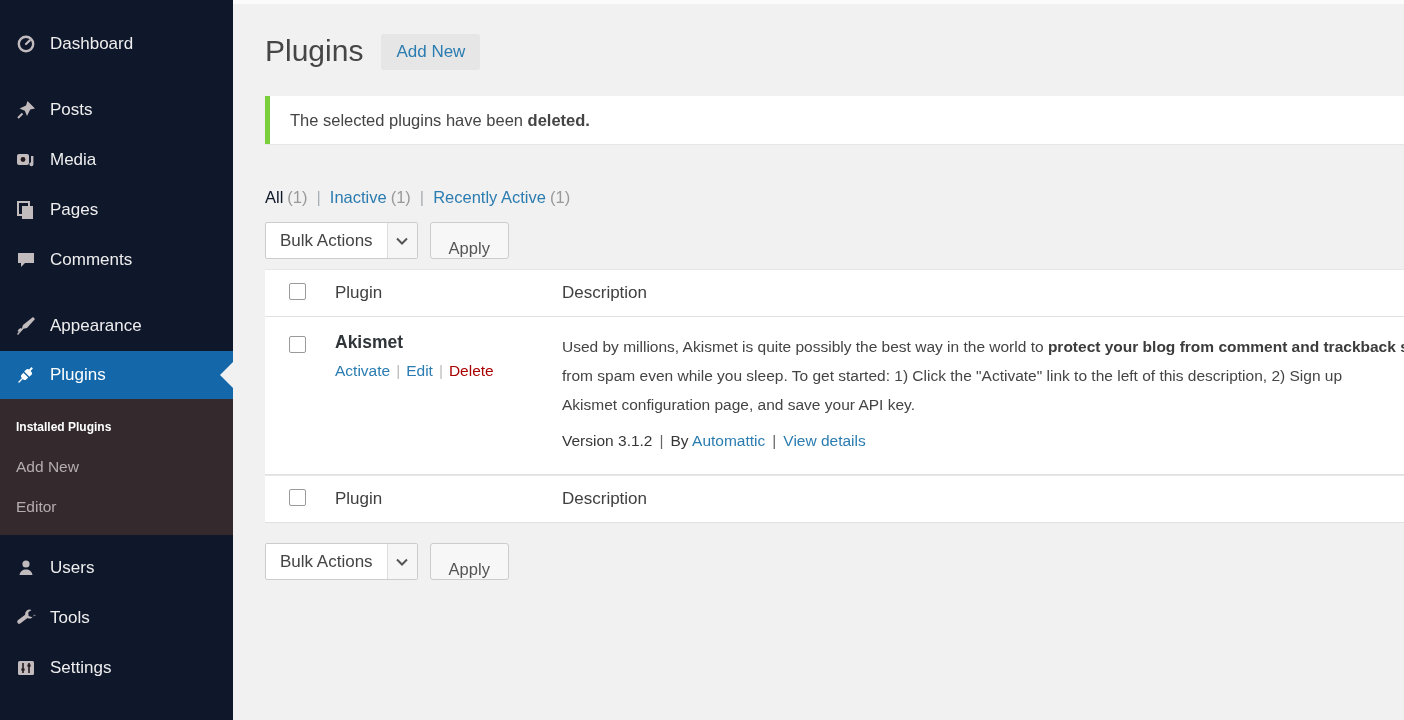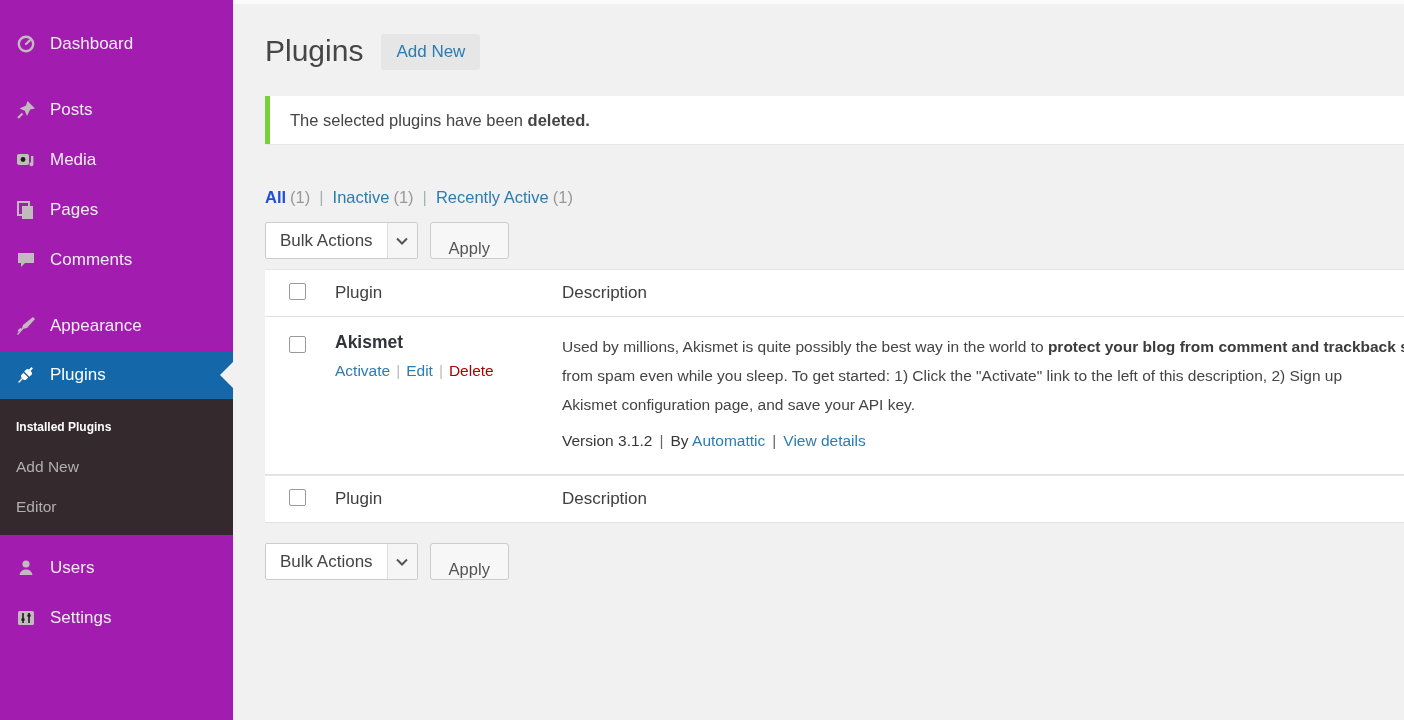--- a/index.html
+++ b/index.html
@@ -6,21 +6,21 @@
   html, body {
     width: 1404px; height: 720px; overflow: hidden;
     background: #f1f1f1;
     font-family: "Liberation Sans", sans-serif;
     color: #444;
   }
 
   
   .sidebar {
     position: fixed; left: 0; top: 0; bottom: 0; width: 233px;
-    background: #a21caf; z-index: 5;
+    background: #0f172a; z-index: 5;
   }
   .menu-item {
     height: 50px; display: flex; align-items: center;
     padding-left: 15px; cursor: pointer;
     color: #eeeeee; font-size: 17px;
   }
   .menu-item .mi {
     width: 22px; height: 22px; margin-right: 13px;
     color: #c2bbbe; display: inline-flex; align-items: center; justify-content: center;
     flex: 0 0 22px;
@@ -67,21 +67,21 @@
     margin-top: 26px; background: #ffffff;
     border-left: 5px solid #7ad03a;
     box-shadow: 0 1px 1px rgba(0,0,0,0.04);
     height: 48px; display: flex; align-items: center;
     padding-left: 20px; font-size: 16.5px; color: #444;
   }
   .notice b { font-weight: bold; }
 
   .filters { margin-top: 44px; font-size: 16.5px; display: flex; align-items: center; }
   .filter-link { color: #2b7cb0; cursor: pointer; text-decoration: none; }
-  .filter-link.current { color: #1d4ed8; font-weight: bold; cursor: default; }
+  .filter-link.current { color: #0f172a; font-weight: normal; cursor: default; }
   .filter-count { color: #999; margin-left: 4px; }
   .filter-sep { color: #a7b0b5; margin: 0 9px; }
 
   .bulk-row { margin-top: 15px; display: flex; align-items: center; }
   .bulk-select {
     background: #ffffff; border: 1px solid #cccccc; border-radius: 2px;
     height: 37px; display: flex; align-items: center; cursor: pointer;
     font-size: 17px; color: #444;
   }
   .bulk-select .sel-label { padding: 0 14px; }
@@ -218,20 +218,28 @@
   <div class="menu-item">
     <span class="mi">
       <svg viewBox="0 0 20 20">
           <circle cx="10" cy="6" r="3.6" fill="currentColor"></circle>
           <path fill="currentColor" d="M3.5 17c.5-3.6 3.2-5.6 6.5-5.6s6 2 6.5 5.6z"></path>
         </svg>
     </span>
     <span>Users</span>
   </div>
 
+  <div class="menu-item">
+    <span class="mi">
+      <svg viewBox="0 0 20 20">
+          <path fill="currentColor" d="M17.5 5.5a4.5 4.5 0 0 1-6 4.2L5 16.2a2 2 0 0 1-2.8-2.8l6.5-6.5a4.5 4.5 0 0 1 5.6-5.7L11.5 4l.8 3.7 3.7.8 2.7-2.8c.5.6.8 1.1.8 1.1z" transform="rotate(8 10 10)"></path>
+        </svg>
+    </span>
+    <span>Tools</span>
+  </div>
 
   <div class="menu-item">
     <span class="mi">
       <svg viewBox="0 0 20 20">
           <rect x="2" y="3" width="16" height="14" rx="1.5" fill="currentColor"></rect>
           <line x1="7" y1="5" x2="7" y2="15" stroke="#231a1d" stroke-width="1.6"></line>
           <line x1="13" y1="5" x2="13" y2="15" stroke="#231a1d" stroke-width="1.6"></line>
           <rect x="5.4" y="10.5" width="3.2" height="2.2" fill="#231a1d"></rect>
           <rect x="11.4" y="6.5" width="3.2" height="2.2" fill="#231a1d"></rect>
         </svg>

